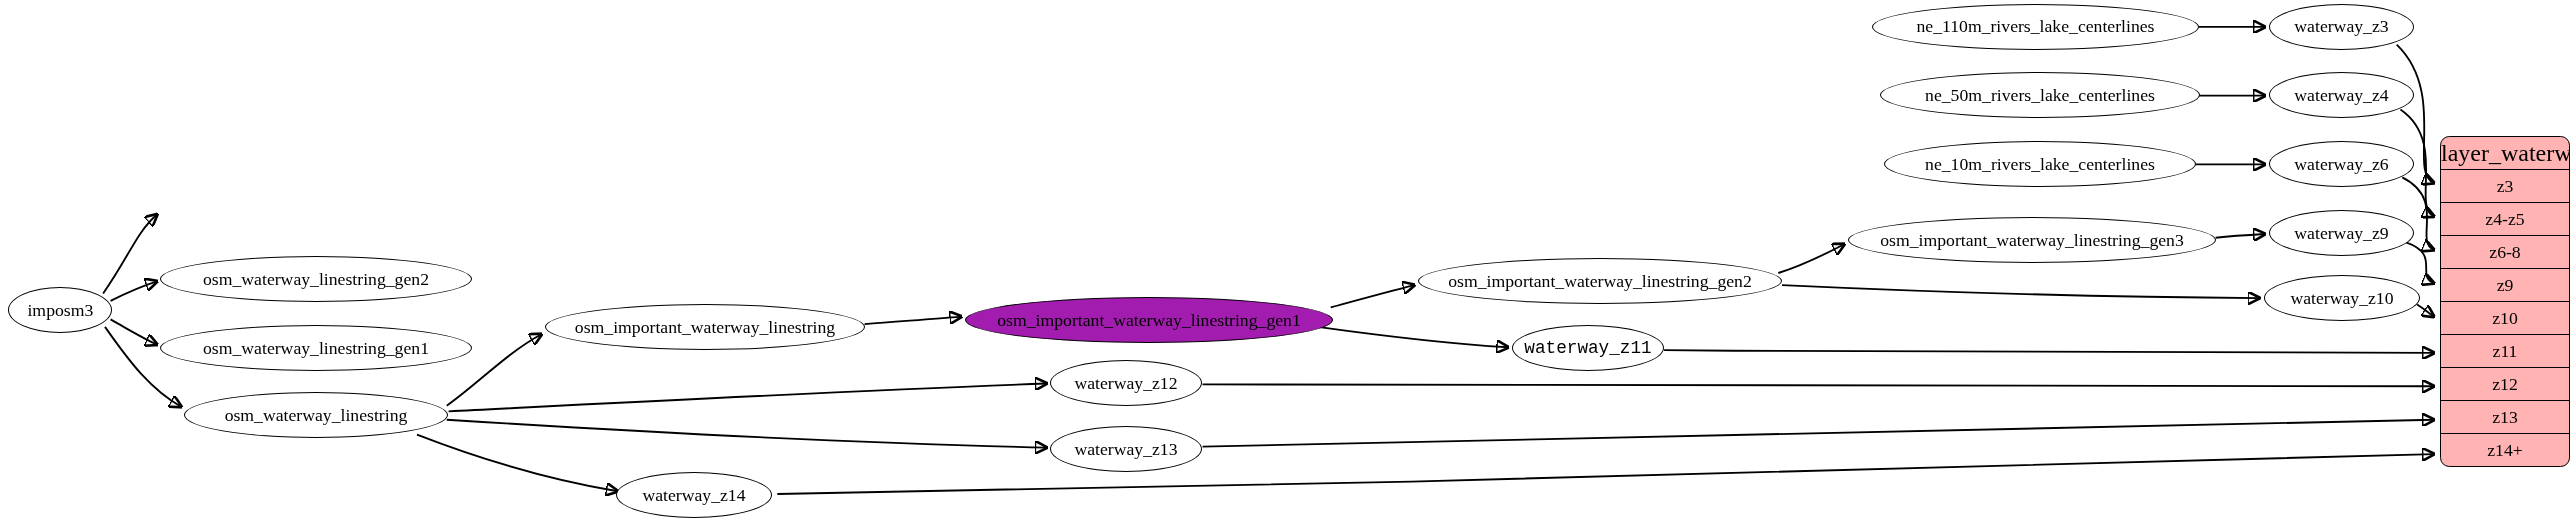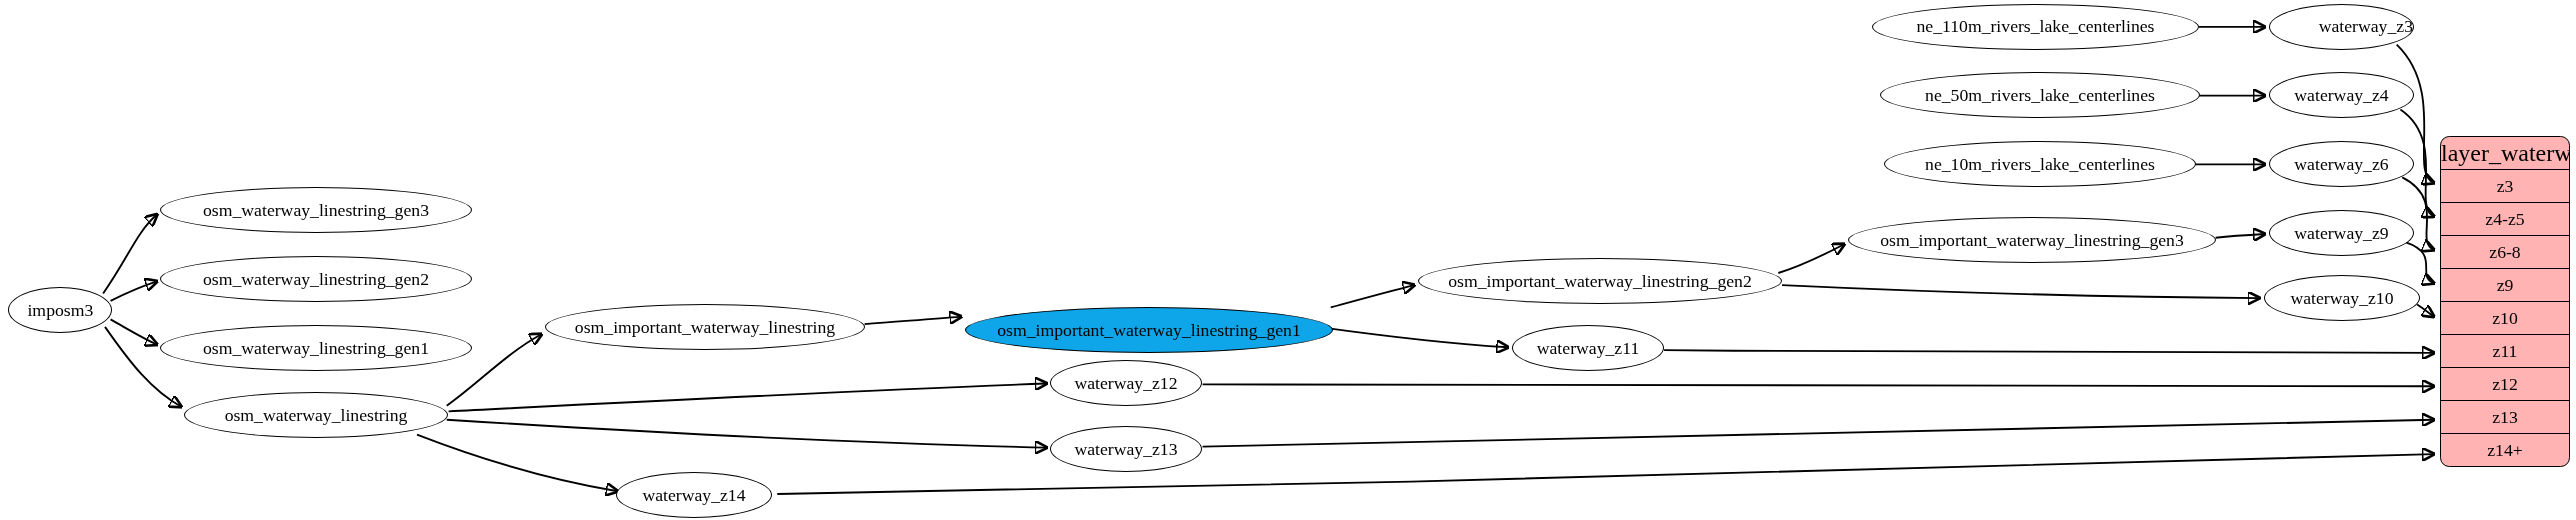--- a/index.html
+++ b/index.html
@@ -78,69 +78,66 @@
     <path d="M2602,328 C2610,333 2614,337 2620,341" marker-end="url(#arrowhead)"></path>
     <path d="M1791,377 C2070,380 2350,381 2620,380" marker-end="url(#arrowhead)"></path>
     <path d="M1294,414 C1740,417 2180,417 2620,416" marker-end="url(#arrowhead)"></path>
     <path d="M1294,481 C1740,472 2180,461 2620,452" marker-end="url(#arrowhead)"></path>
     <path d="M836,532 C1430,523 2030,506 2620,489" marker-end="url(#arrowhead)"></path>
   </svg>
 
   <div class="node" style="left: 8.4px; top: 287px; width: 104px; background: rgb(255, 255, 255);">
       <span>imposm3</span>
     </div>
-  <div class="node" style="left: 160px; top: 187px; width: 312px; background: rgb(255, 255, 255);">
-      <span>osm_waterway_linestring_gen3</span>
-    </div>
   <div class="node" style="left: 160px; top: 256px; width: 312px; background: rgb(255, 255, 255);">
       <span>osm_waterway_linestring_gen2</span>
     </div>
   <div class="node" style="left: 160px; top: 325px; width: 312px; background: rgb(255, 255, 255);">
       <span>osm_waterway_linestring_gen1</span>
     </div>
   <div class="node" style="left: 184px; top: 392px; width: 264px; background: rgb(255, 255, 255);">
       <span>osm_waterway_linestring</span>
     </div>
   <div class="node" style="left: 545px; top: 304px; width: 320px; background: rgb(255, 255, 255);">
       <span>osm_important_waterway_linestring</span>
     </div>
-  <div class="node" style="left: 965px; top: 307px; width: 368px; background: #0ea5e9;">
+  <div class="node" style="left: 965px; top: 297px; width: 368px; background: #a21caf;">
       <span>osm_important_waterway_linestring_gen1</span>
     </div>
   <div class="node" style="left: 1418px; top: 258px; width: 364px; background: rgb(255, 255, 255);">
       <span>osm_important_waterway_linestring_gen2</span>
     </div>
   <div class="node" style="left: 1848px; top: 217px; width: 368px; background: rgb(255, 255, 255);">
       <span>osm_important_waterway_linestring_gen3</span>
     </div>
   <div class="node" style="left: 1872px; top: 3.7px; width: 327px; background: rgb(255, 255, 255); align-items: center;">
       <span>ne_110m_rivers_lake_centerlines</span>
     </div>
   <div class="node" style="left: 1880px; top: 72px; width: 320px; background: rgb(255, 255, 255);">
       <span>ne_50m_rivers_lake_centerlines</span>
     </div>
   <div class="node" style="left: 1884px; top: 141px; width: 312px; background: rgb(255, 255, 255);">
       <span>ne_10m_rivers_lake_centerlines</span>
     </div>
-  <div class="node" style="left: 2269px; top: 3.7px; width: 145px; background: rgb(255, 255, 255); justify-content: flex-end;">
+  <div class="node" style="left: 2269px; top: 3.7px; width: 145px; background: rgb(255, 255, 255);">
       <span>waterway_z3</span>
     </div>
   <div class="node" style="left: 2269px; top: 72px; width: 145px; background: rgb(255, 255, 255);">
       <span>waterway_z4</span>
     </div>
   <div class="node" style="left: 2269px; top: 141px; width: 145px; background: rgb(255, 255, 255);">
       <span>waterway_z6</span>
     </div>
   <div class="node" style="left: 2269px; top: 210px; width: 145px; background: rgb(255, 255, 255);">
       <span>waterway_z9</span>
     </div>
   <div class="node" style="left: 2264px; top: 275px; width: 156px; background: rgb(255, 255, 255);">
       <span>waterway_z10</span>
     </div>
-  <div class="node" style="left: 1512px; top: 325px; width: 152px; background: rgb(255, 255, 255);">
+  <div class="node" style="left: 1512px; top: 325px; width: 152px; background: rgb(255, 255, 255); font-family: Liberation Mono, monospace;">
       <span>waterway_z11</span>
     </div>
   <div class="node" style="left: 1050px; top: 360px; width: 152px; background: rgb(255, 255, 255);">
       <span>waterway_z12</span>
     </div>
   <div class="node" style="left: 1050px; top: 426px; width: 152px; background: rgb(255, 255, 255);">
       <span>waterway_z13</span>
     </div>
   <div class="node" style="left: 616px; top: 472px; width: 156px; background: rgb(255, 255, 255);">
       <span>waterway_z14</span>

